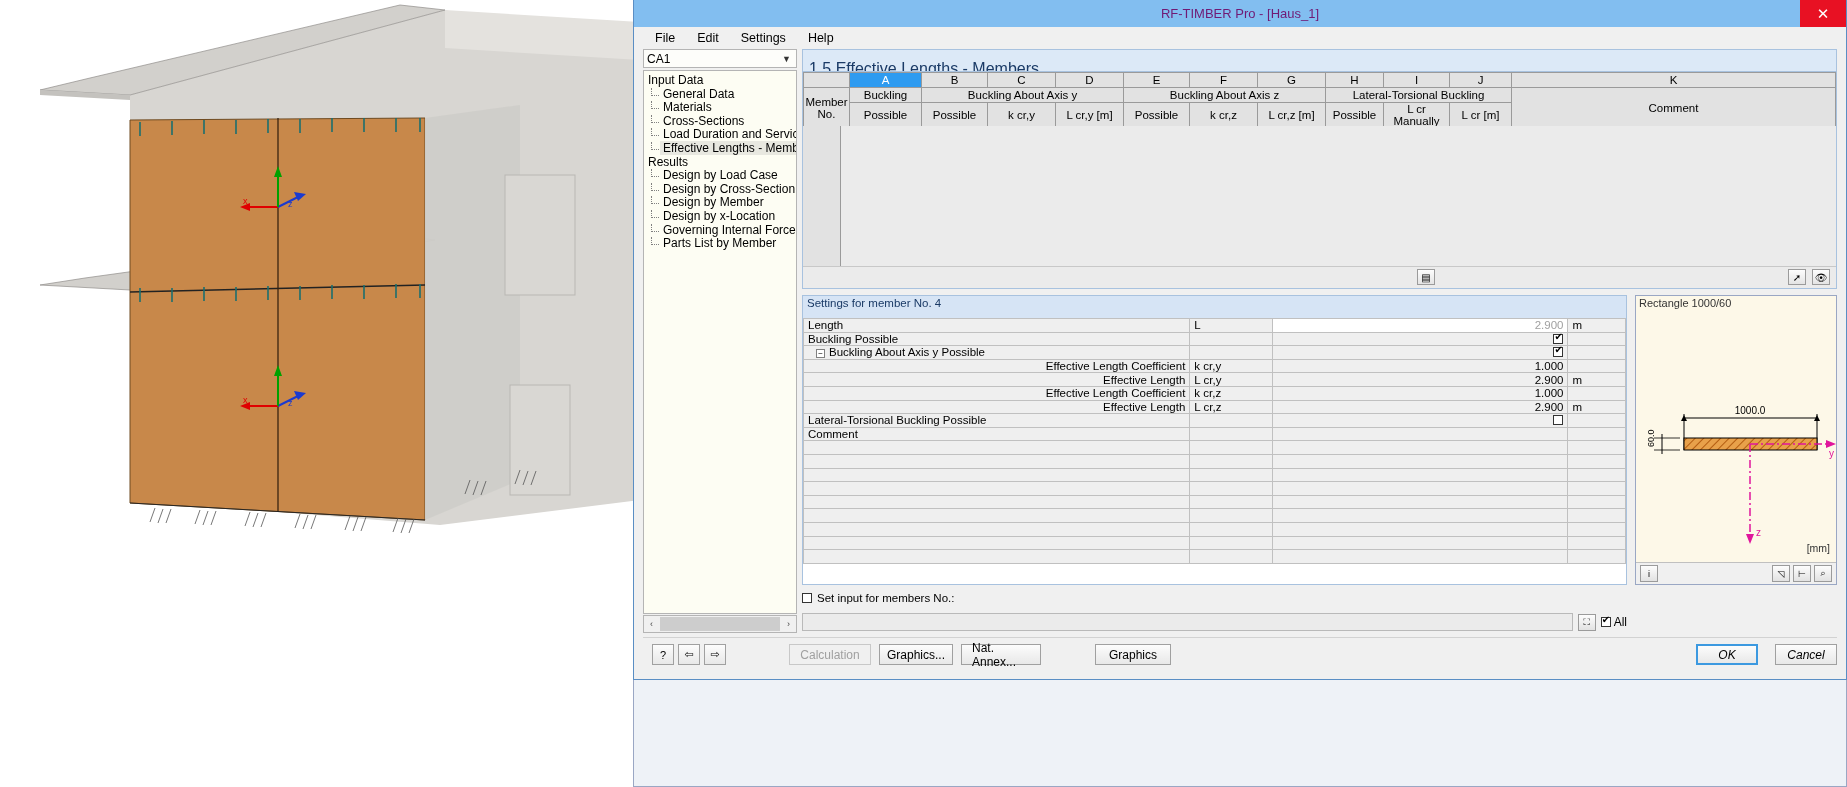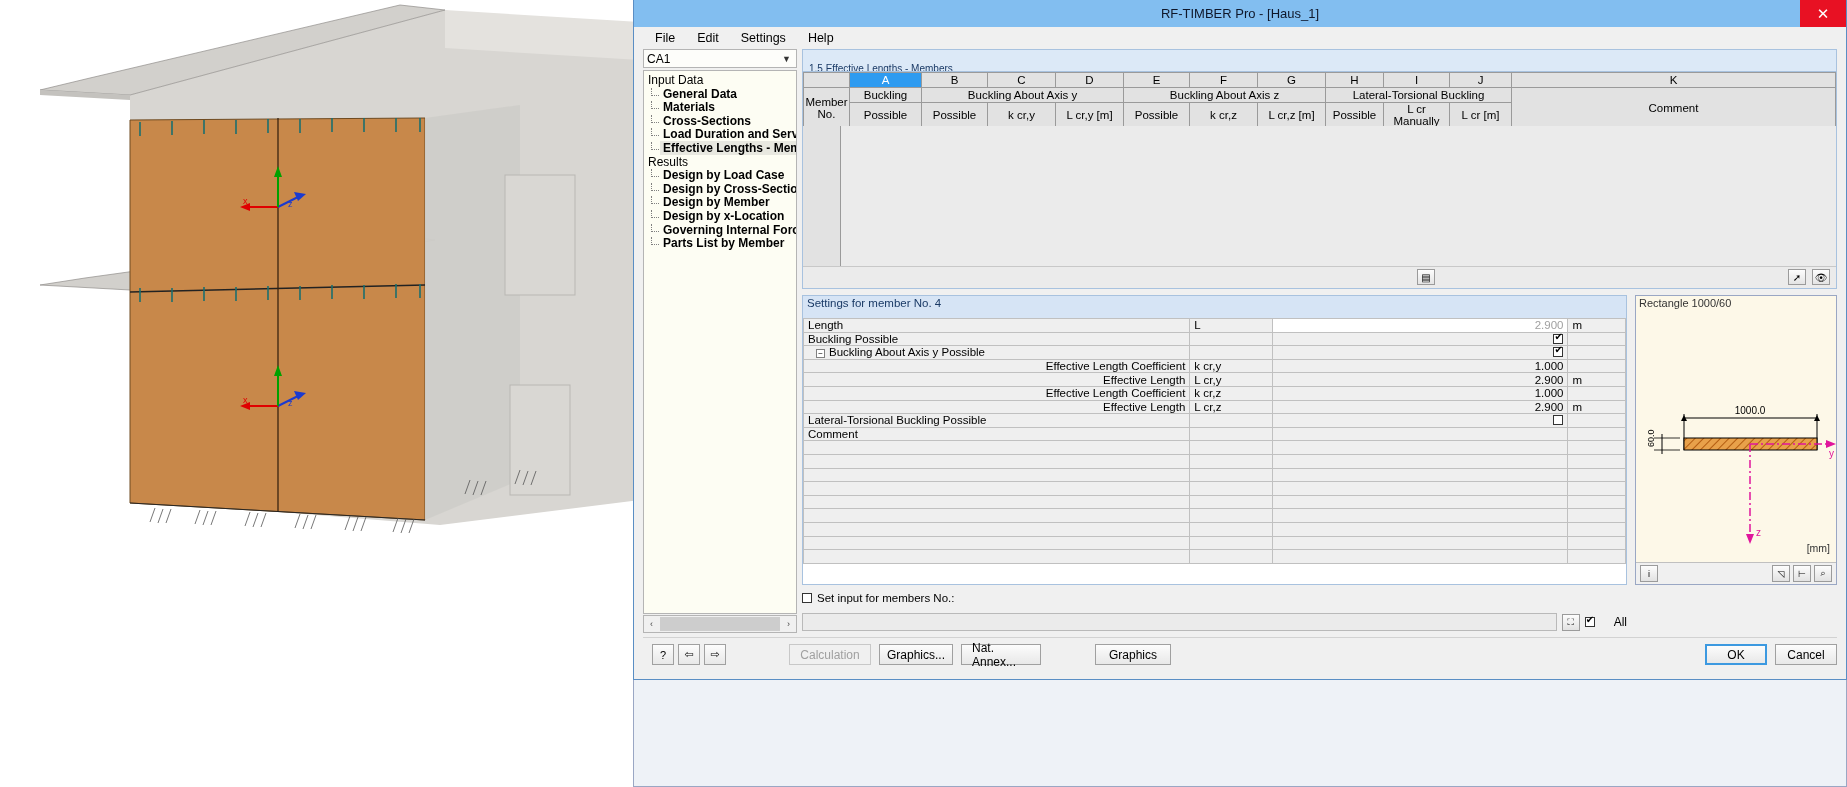--- a/index.html
+++ b/index.html
@@ -21,21 +21,21 @@
     background:#f0f0f0;
     border:1px solid #5a8ec4;
     border-top:none;
   }
   
   #title-bar {
     height:27px; background:#82bef0;
     display:flex; align-items:center; justify-content:center;
     position:relative; color:#14333f; font-size:13px;
   }
-  #title-bar .ttl { font-size:13px; color:#0f172a; }
+  #title-bar .ttl { font-size:13px; color:#701a75; }
   #close-btn {
     position:absolute; right:0; top:0; width:46px; height:27px;
     background:#e81123; color:#fff; display:flex; align-items:center; justify-content:center;
     font-size:15px; line-height:1; cursor:pointer;
   }
   
   #menu-bar {
     height:22px; background:#f0f0f0; display:flex; align-items:center;
     padding-left:12px; gap:4px; font-size:12.5px;
   }
@@ -55,34 +55,34 @@
     position:absolute; top:21px; left:0; right:0; bottom:19px;
     background:#fdfdf3; border:1px solid #b4b4b4; overflow:hidden;
     padding:3px 0 0 2px;
   }
   .tnode { height:13.6px; line-height:13.6px; font-size:12px; white-space:nowrap; padding-left:2px; }
   .tnode.child { padding-left:14px; position:relative; }
   .tnode.child:before {
     content:""; position:absolute; left:5px; top:0px; width:7px; height:7px;
     border-left:1px dotted #808080; border-bottom:1px dotted #808080;
   }
-  .tnode.child .lbl { padding-left:3px;font-weight:bold; }
+  .tnode.child .lbl { padding-left:3px; }
   .tnode.sel .lbl { background:#e8e8e0; }
   #tree-hscroll {
     position:absolute; left:0; right:0; bottom:0; height:18px;
     background:#f0f0f0; border:1px solid #b4b4b4; display:flex; align-items:center;
   }
   #tree-hscroll .ar { width:15px; text-align:center; font-size:9px; color:#444; }
   #tree-hscroll .thumb { flex:1; height:14px; background:#cdcdcd; margin:0 1px; }
 
   
   #right-pane { position:absolute; left:168px; top:0; right:9px; bottom:46px; }
   #page-header {
     height:38px; background:#dce9f7; color:#1a3a66;
-    font-size:10px; display:flex; align-items:center; padding-left:6px;
+    font-size:16px; display:flex; align-items:center; padding-left:6px;
     border:1px solid #a8c2df; border-bottom:none;
   }
 
   
   #grid-wrap { position:absolute; left:0; right:0; top:22px; height:218px; background:#fff; border:1px solid #a8c2df; }
   table.grid { border-collapse:collapse; width:100%; table-layout:fixed; font-size:11.5px; }
   table.grid th, table.grid td { border:1px solid #9a9a9a; padding:0; height:15px; }
   .colhdr { background:#e2e2e2; text-align:center; font-weight:normal; height:12px; font-size:11.5px; }
   .colhdr.active { background:#2e9bf0; color:#fff; }
   .grphdr { background:#e2e2e2; text-align:center; font-weight:normal; font-size:11.5px; height:14px;}
@@ -500,21 +500,21 @@
         </table>
       </div>
 
       <div id="setinput">
         <span class="cb"></span>
         <span>Set input for members No.:</span>
       </div>
       <div id="setinput-field" style="display:flex; align-items:center; gap:5px;">
         <div class="field-grey" style="flex:1;" placeholder=""></div>
         <span class="mini-btn">⛶</span>
-        <span style="display:inline-flex;align-items:center;gap:19px;">
+        <span style="display:inline-flex;align-items:center;gap:3px;">
           <span class="cb on"></span>
           <span>All</span>
         </span>
       </div>
 
       <div id="preview">
         <div id="preview-title">Rectangle 1000/60</div>
         <svg width="200" height="250" viewBox="0 0 200 250">
 
           <line x1="48" y1="108" x2="181" y2="108" stroke="#000" stroke-width="1"></line>
@@ -564,21 +564,21 @@
         <span class="icobtn">⇨</span>
       </div>
       <div style="position:absolute; left:146px; top:7px; display:flex; gap:8px;">
         <span class="btn disabled" style="width:82px">Calculation</span>
         <span class="btn" style="width:74px">Graphics...</span>
         <span class="btn" style="width:80px">Nat. Annex...</span>
       </div>
       <div style="position:absolute; left:452px; top:7px;">
         <span class="btn" style="width:76px">Graphics</span>
       </div>
-      <div style="position:absolute; right:0px; top:7px; display:flex; gap:8px;">
+      <div style="position:absolute; right:0px; top:7px; display:flex; gap:17px;font-style:italic;">
         <span class="btn default" style="width:62px">OK</span>
         <span class="btn" style="width:62px">Cancel</span>
       </div>
     </div>
 
   </div>
 </div>
 
 <div id="status-strip"></div>
 

